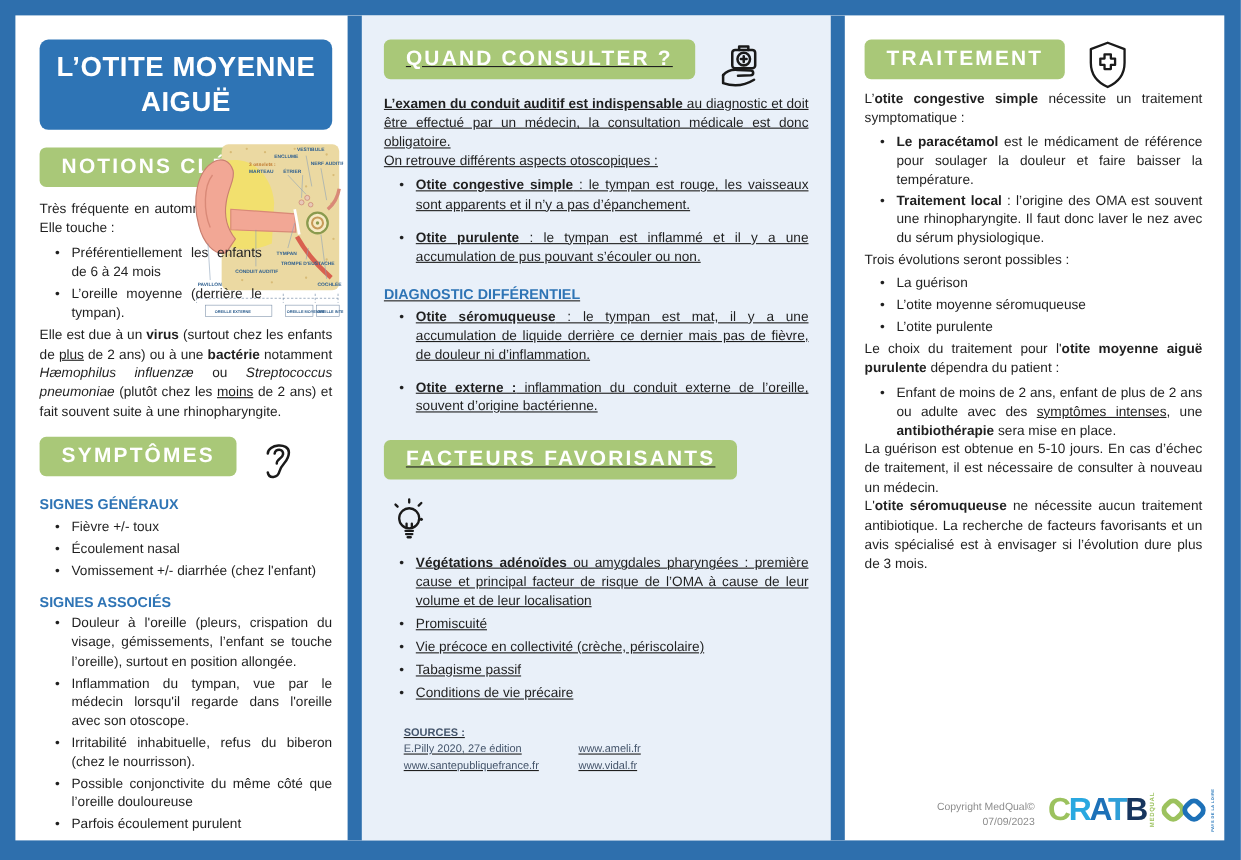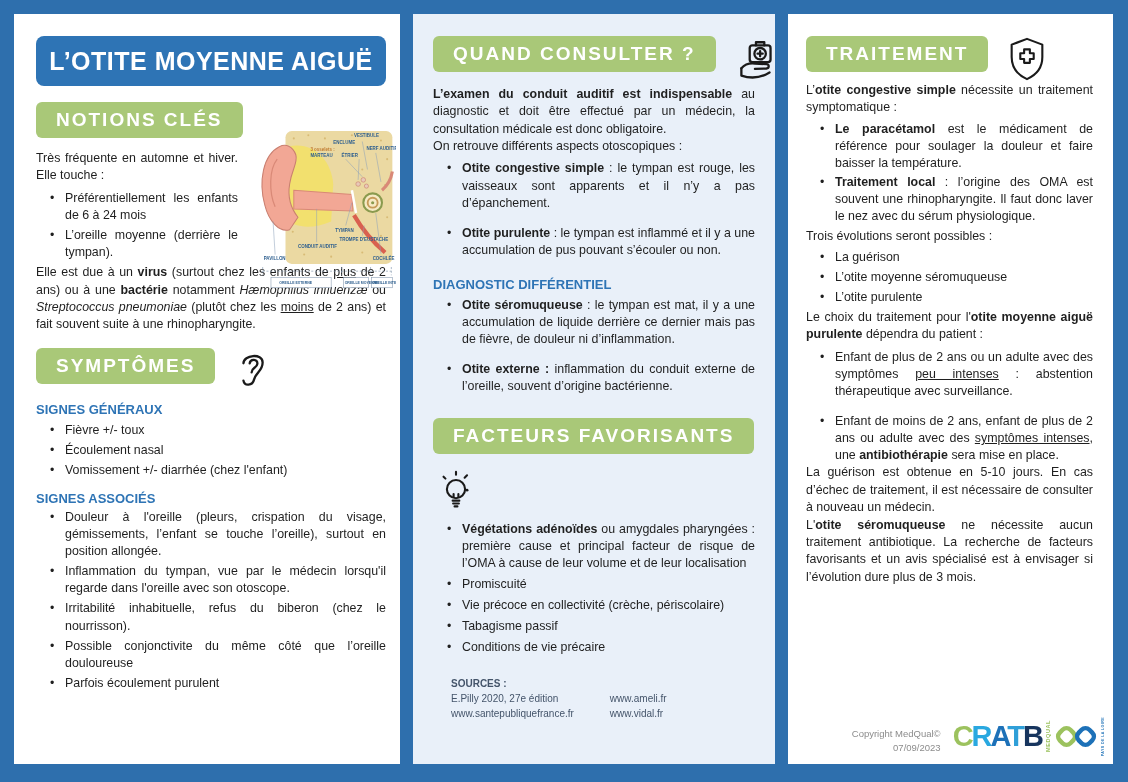--- a/index.html
+++ b/index.html
@@ -3,23 +3,23 @@
 <meta charset="utf-8">
 <style>
   html,body{margin:0;padding:0;}
   body{
     width:1128px;height:782px;position:relative;
     background:#2E6FAD;
     font-family:"Liberation Sans","DejaVu Sans",sans-serif;
     color:#1f1f1f;
   }
   .page{position:absolute;left:14px;top:14px;right:15px;bottom:18px;background:#ffffff;display:flex;overflow:hidden;}
-  .col-left{width:386px;flex:none;position:relative;box-sizing:border-box;padding:22px 14px 0 22px;}
+  .col-left{width:302px;flex:none;position:relative;box-sizing:border-box;padding:22px 14px 0 22px;}
   .vbar{width:13px;flex:none;background:#2E6FAD;}
-  .col-mid{width:362px;flex:none;position:relative;box-sizing:border-box;background:#E9F0F9;padding:22px 20px 0 20px;}
+  .col-mid{width:426px;flex:none;position:relative;box-sizing:border-box;background:#E9F0F9;padding:22px 20px 0 20px;text-decoration:underline;}
   .col-right{flex:1;position:relative;box-sizing:border-box;padding:22px 20px 0 18px;border-radius:15px;}
 
   .title-box{background:#2E74B5;border-radius:8px;color:#fff;text-align:center;
     font-weight:700;font-size:25px;letter-spacing:.5px;line-height:1.28;padding:9px 12px;}
   .green-h{display:inline-block;background:#A9C878;color:#fff;font-weight:700;
     font-size:19px;letter-spacing:2px;padding:7px 20px;border-radius:6px;white-space:nowrap;}
   .hrow{display:flex;align-items:flex-start;gap:16px;}
   .hrow svg.icon{flex:none;}
 
   .body-text,p.t{font-size:12.4px;line-height:1.4;}
@@ -273,21 +273,20 @@
     <p class="t mt14">Trois évolutions seront possibles :</p>
     <ul class="dots" style="margin-top:3px">
       <li>La guérison</li>
       <li>L’otite moyenne séromuqueuse</li>
       <li>L’otite purulente</li>
     </ul>
 
     <p class="t mt16"><span>Le choix du traitement pour l'</span><span class="b">otite moyenne aiguë purulente</span><span> dépendra du patient :</span></p>
 
     <ul class="dots spread mt16">
-      <li><span>Enfant de plus de 2 ans ou un adulte avec des symptômes </span><span class="u">peu intenses</span><span> : abstention thérapeutique avec surveillance.</span></li>
       <li><span>Enfant de moins de 2 ans, enfant de plus de 2 ans ou adulte avec des </span><span class="u">symptômes intenses</span><span>, une </span><span class="b">antibiothérapie</span><span> sera mise en place.</span></li>
     </ul>
 
     <p class="t mt16">La guérison est obtenue en 5-10 jours. En cas d’échec de traitement, il est nécessaire de consulter à nouveau un médecin.</p>
     <p class="t mt16"><span>L'</span><span class="b">otite séromuqueuse</span><span> ne nécessite aucun traitement antibiotique. La recherche de facteurs favorisants et un avis spécialisé est à envisager si l’évolution dure plus de 3 mois.</span></p>
 
     <div class="footer">
       <div class="copyright">
         <div>Copyright MedQual©</div>
         <div>07/09/2023</div>

